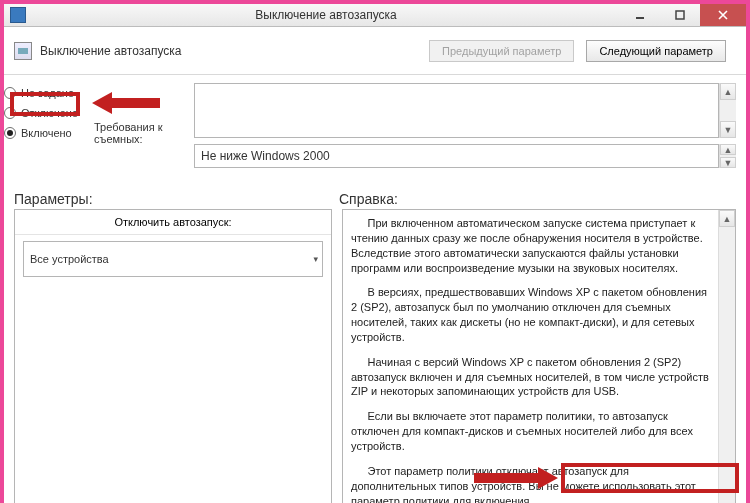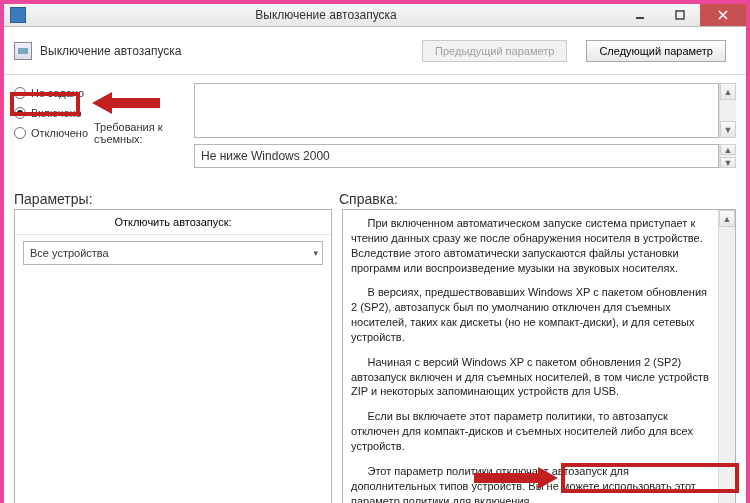--- a/index.html
+++ b/index.html
@@ -30,32 +30,32 @@
   .header-row {
     height: 48px; display:flex; align-items:center; border-bottom:1px solid #d9d9d9;
     padding: 0 10px;
   }
   .policy-icon {
     width:18px; height:18px; border:1px solid #888; background:linear-gradient(#eef,#dde);
     margin-right:8px; display:flex; align-items:center; justify-content:center;
   }
   .policy-icon .inner { width:10px; height:6px; background:#7ab; }
   .policy-title { font-size:12px; color:#333; flex:1; }
-  .nav-btns { display:flex; gap:19px; margin-right:10px; }
+  .nav-btns { display:flex; gap:12px; margin-right:10px; }
   .push-btn {
     height:22px; padding: 0 12px; font-size:11px;
     background: linear-gradient(#fdfdfd,#e8e8e8);
     border:1px solid #a8a8a8; display:flex; align-items:center; justify-content:center;
     cursor:pointer;
   }
   .push-btn.disabled { color:#a2a2a2; border-color:#c9c9c9; background:#f1f1f1; cursor:default; }
   .upper {
     display:flex; flex-direction:row; padding: 8px 0 0 0; height:110px;
   }
-  .left-col { width: 90px; padding-left:10px; }
+  .left-col { width: 90px; }
   .mid-col { width: 100px; }
   .right-col { flex:1; padding-right:10px; display:flex; flex-direction:column; gap:6px; }
   .radio-row { display:flex; align-items:center; height:20px; font-size:11px; color:#222; }
   .radio {
     width:12px; height:12px; border:1px solid #707070; border-radius:50%;
     margin-right:5px; display:flex; align-items:center; justify-content:center; background:#fff;
   }
   .radio.checked::after { content:""; width:6px; height:6px; border-radius:50%; background:#202020; display:block; }
   .label { color:#333; }
   .label-right { text-align:left; font-size:11px; color:#333; }
@@ -85,21 +85,21 @@
   .lower {
     flex:1; display:flex; gap:10px; padding: 0 10px 6px 10px; overflow:hidden;
   }
   .panel {
     border:1px solid #b5b5b5; background:#fff; display:flex; flex-direction:column; overflow:hidden;
   }
   .panel.left { width: 318px; }
   .panel.right { flex:1; }
   .param-top { padding:6px 8px; font-size:11px; border-bottom:1px solid #e4e4e4;text-align:center; }
   .param-sel {
-    margin:6px 8px; height:24px; border:1px solid #b5b5b5; background:#fff;
+    margin:6px 8px; height:36px; border:1px solid #b5b5b5; background:#fff;
     display:flex; align-items:center; justify-content:space-between; padding:0 4px 0 6px;
     font-size:11px; color:#333;
   }
   .param-sel .chev { font-size:9px; color:#555; }
   .panel-spacer { flex:1; }
   .panel-with-scroll { display:flex; flex:1; overflow:hidden; }
   .help-body {
     flex:1; padding:6px 8px; font-size:11px; line-height:1.35; color:#222; overflow:hidden;
   }
   .help-body p { margin: 0 0 10px 0; text-indent: 1.5em; }
@@ -155,26 +155,26 @@
       </div>
     </div>
 
     <div class="upper">
       <div class="left-col">
         <div class="radio-row">
           <div class="radio"></div>
           <span class="label">Не задано</span>
         </div>
         <div class="radio-row">
+          <div class="radio"></div>
+          <span class="label">Отключено</span>
+        </div>
+        <div class="radio-row">
           <div class="radio checked"></div>
           <span class="label">Включено</span>
-        </div>
-        <div class="radio-row">
-          <div class="radio"></div>
-          <span class="label">Отключено</span>
         </div>
       </div>
       <div class="mid-col">
         <div style="height:40px"></div>
         <div class="label-right" style="height:20px;display:flex;align-items:center">Требования к съемных:</div>
       </div>
       <div class="right-col">
         <div style="display:flex; height:55px;">
           <textarea class="textarea" style=""></textarea>
           <div class="scroll-stub">

